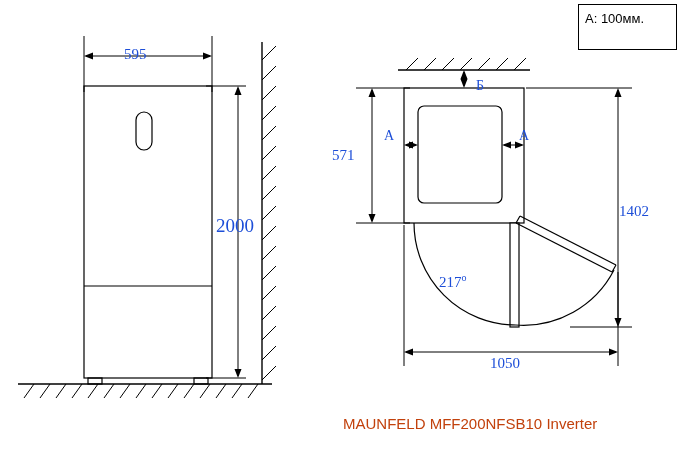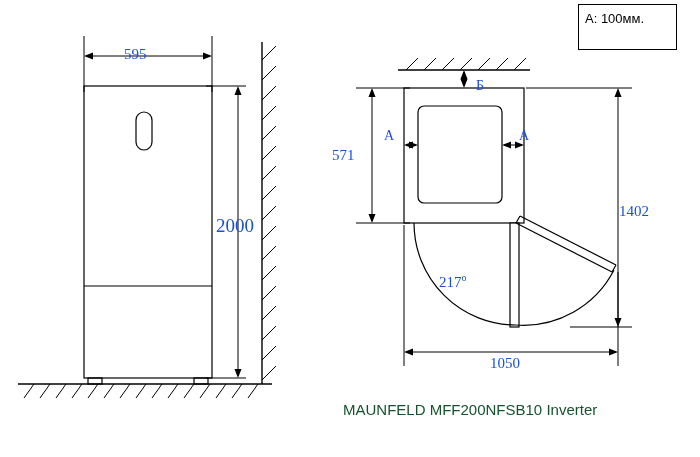--- a/index.html
+++ b/index.html
@@ -33,23 +33,23 @@
     box-sizing: border-box;
     padding: 4px 6px;
     font-size: 13px;
     line-height: 19px;
     color: #000;
   }
   .legend div { white-space: nowrap; }
   .caption {
     position: absolute;
     left: 343px;
-    top: 401px;
+    top: 415px;
     font-size: 15px;
-    color: #14532d;
+    color: #c2410c;
     white-space: nowrap;
   }
 </style>
 </head>
 <body>
 
 <div id="root">
 
   <svg class="abs" style="left:0;top:0;" width="330" height="420">
     <g stroke="#000" fill="none" stroke-width="1.2">

